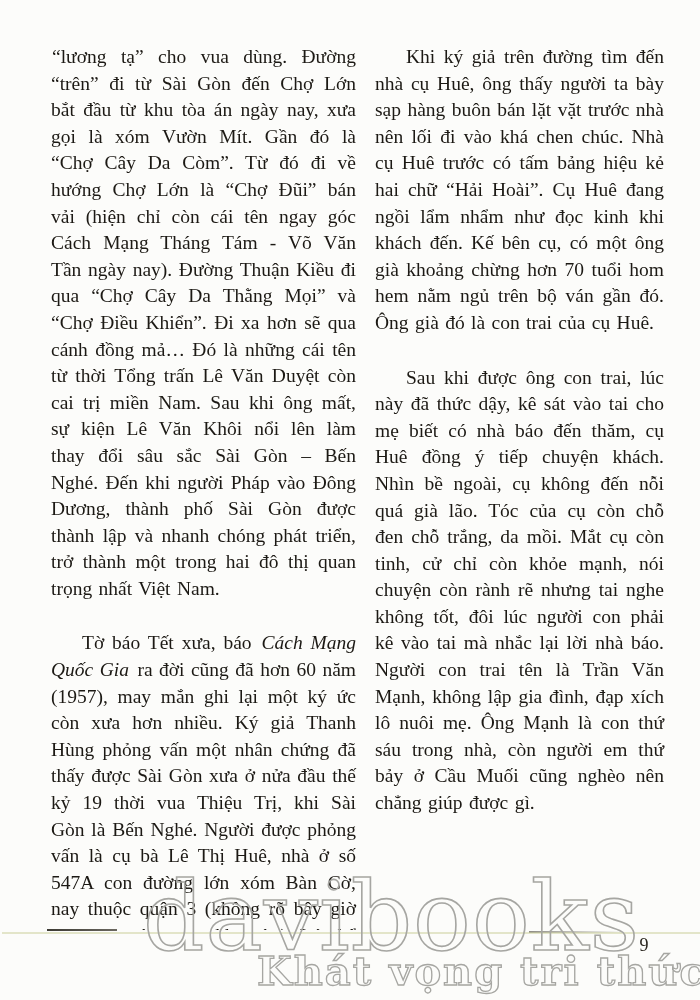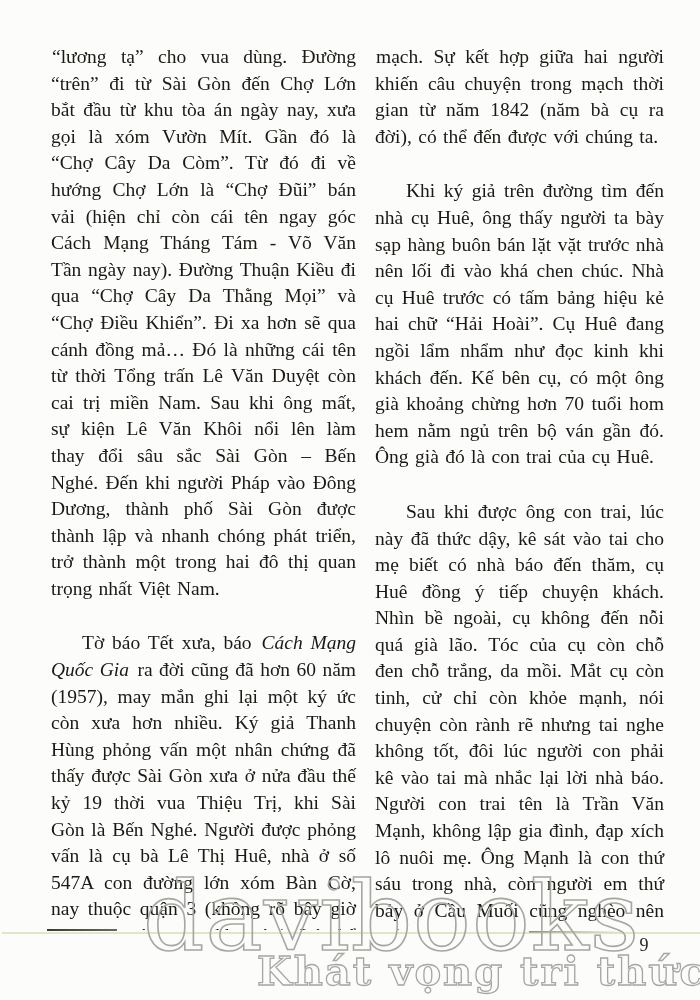--- a/index.html
+++ b/index.html
@@ -95,21 +95,20 @@
 <body>
 
 <div class="page">
 
   <div class="column left">
       <p class="para"><span>“lương tạ” cho vua dùng. Đường “trên” đi từ Sài Gòn đến Chợ Lớn bắt đầu từ khu tòa án ngày nay, xưa gọi là xóm Vườn Mít. Gần đó là “Chợ Cây Da Còm”. Từ đó đi về hướng Chợ Lớn là “Chợ Đũi” bán vải (hiện chỉ còn cái tên ngay góc Cách Mạng Tháng Tám - Võ Văn Tần ngày nay). Đường Thuận Kiều đi qua “Chợ Cây Da Thằng Mọi” và “Chợ Điều Khiển”. Đi xa hơn sẽ qua cánh đồng mả… Đó là những cái tên từ thời Tổng trấn Lê Văn Duyệt còn cai trị miền Nam. Sau khi ông mất, sự kiện Lê Văn Khôi nổi lên làm thay đổi sâu sắc Sài Gòn – Bến Nghé. Đến khi người Pháp vào Đông Dương, thành phố Sài Gòn được thành lập và nhanh chóng phát triển, trở thành một trong hai đô thị quan trọng nhất Việt Nam.</span></p>
       <p class="para indent"><span>Tờ báo Tết xưa, báo </span><span class="italic">Cách Mạng Quốc Gia</span><span> ra đời cũng đã hơn 60 năm (1957), may mắn ghi lại một ký ức còn xưa hơn nhiều. Ký giả Thanh Hùng phỏng vấn một nhân chứng đã thấy được Sài Gòn xưa ở nửa đầu thế kỷ 19 thời vua Thiệu Trị, khi Sài Gòn là Bến Nghé. Người được phỏng vấn là cụ bà Lê Thị Huê, nhà ở số 547A con đường lớn xóm Bàn Cờ, nay thuộc quận 3 (không rõ bây giờ là đường nào trong khu này). Lúc kể chuyện, cụ đã 115 tuổi. Bà cụ còn tỉnh táo, có thể nói chuyện rành</span></p>
     </div>
 
   <div class="column right">
-      <p class="para"><span>mạch. Sự kết hợp giữa hai người khiến câu chuyện trong mạch thời gian từ năm 1842 (năm bà cụ ra đời), có thể đến được với chúng ta.</span></p>
       <p class="para indent"><span>Khi ký giả trên đường tìm đến nhà cụ Huê, ông thấy người ta bày sạp hàng buôn bán lặt vặt trước nhà nên lối đi vào khá chen chúc. Nhà cụ Huê trước có tấm bảng hiệu kẻ hai chữ “Hải Hoài”. Cụ Huê đang ngồi lẩm nhẩm như đọc kinh khi khách đến. Kế bên cụ, có một ông già khoảng chừng hơn 70 tuổi hom hem nằm ngủ trên bộ ván gần đó. Ông già đó là con trai của cụ Huê.</span></p>
       <p class="para indent"><span>Sau khi được ông con trai, lúc này đã thức dậy, kê sát vào tai cho mẹ biết có nhà báo đến thăm, cụ Huê đồng ý tiếp chuyện khách. Nhìn bề ngoài, cụ không đến nỗi quá già lão. Tóc của cụ còn chỗ đen chỗ trắng, da mồi. Mắt cụ còn tinh, cử chỉ còn khỏe mạnh, nói chuyện còn rành rẽ nhưng tai nghe không tốt, đôi lúc người con phải kê vào tai mà nhắc lại lời nhà báo. Người con trai tên là Trần Văn Mạnh, không lập gia đình, đạp xích lô nuôi mẹ. Ông Mạnh là con thứ sáu trong nhà, còn người em thứ bảy ở Cầu Muối cũng nghèo nên chẳng giúp được gì.</span></p>
     </div>
 
   <div class="footnote-rule left-rule"></div>
 
   <div class="footnote-rule right-rule"></div>
 
   <div class="scan-line"></div>
 

